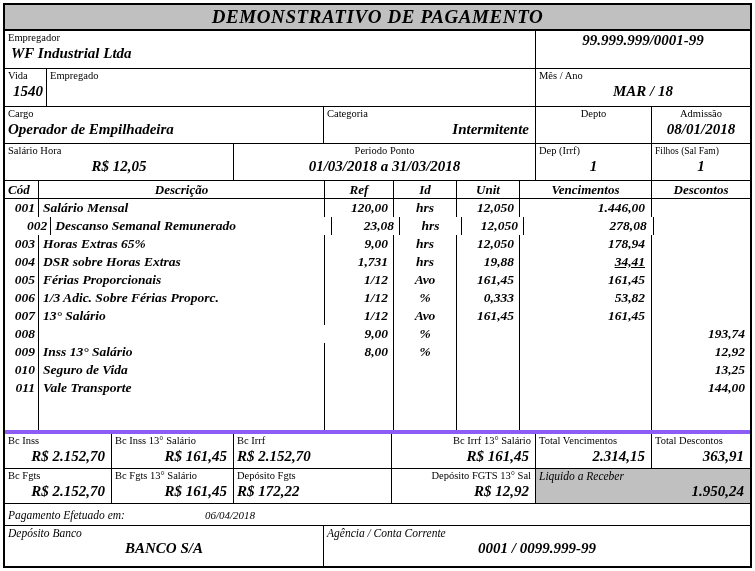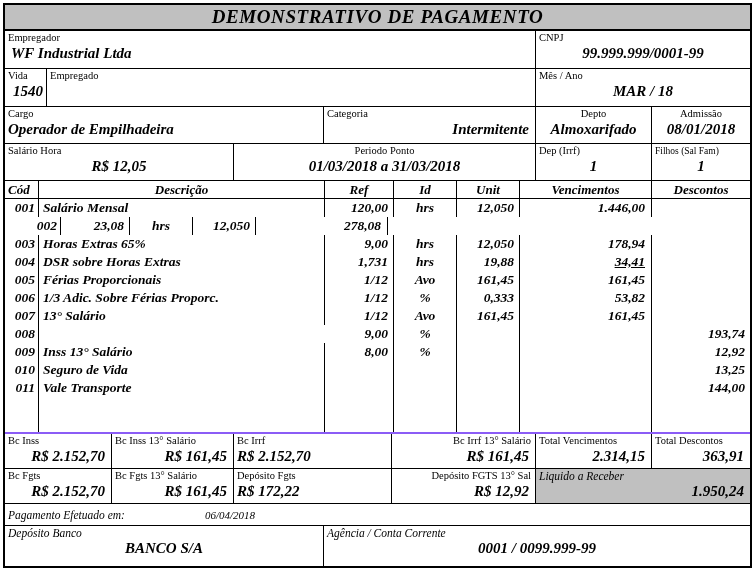--- a/index.html
+++ b/index.html
@@ -104,21 +104,21 @@
   .th {
     font-size: 13px;
     font-style: italic;
     font-weight: bold;
     line-height: 15px;
   }
   .items {
     flex: 1 1 auto;
     display: flex;
     flex-direction: column;
-    border-bottom: 2px solid #8b5cf6;
+    border-bottom: 4px solid #8b5cf6;
     box-sizing: border-box;
   }
   .irow {
     display: flex;
     height: 18px;
     box-sizing: border-box;
   }
   .irow .cell {
     display: flex;
     align-items: center;
@@ -175,21 +175,20 @@
     <div class="title-bar">
       <span class="t">DEMONSTRATIVO DE PAGAMENTO</span>
     </div>
 
     <div class="row hrow">
       <div class="cell" style="width:531px;">
         <div class="lbl">Empregador</div>
         <div class="val">WF Industrial Ltda</div>
       </div>
       <div class="cell last" style="width:214px;">
-        <div class="lbl">CNPJ</div>
         <div class="val c">99.999.999/0001-99</div>
       </div>
     </div>
 
     <div class="row hrow">
       <div class="cell" style="width:42px;">
         <div class="lbl">Vida</div>
         <div class="val r" style="padding-right:3px;">1540</div>
       </div>
       <div class="cell" style="width:489px;">
@@ -205,21 +204,20 @@
       <div class="cell" style="width:319px;">
         <div class="lbl">Cargo</div>
         <div class="val" style="padding-left:3px;">Operador de Empilhadeira</div>
       </div>
       <div class="cell" style="width:212px;">
         <div class="lbl">Categoria</div>
         <div class="val r">Intermitente</div>
       </div>
       <div class="cell" style="width:116px;">
         <div class="lbl c">Depto</div>
-        <div class="val c" style="padding:0 2px;">Almoxarifado</div>
       </div>
       <div class="cell last" style="width:98px;">
         <div class="lbl c">Admissão</div>
         <div class="val c" style="padding:0 2px;">08/01/2018</div>
       </div>
     </div>
 
     <div class="row hrow2">
       <div class="cell" style="width:229px;">
         <div class="lbl">Salário Hora</div>
@@ -281,22 +279,25 @@
             <span class="itxt r" style="padding: 0px 5px;">12,050</span>
           </div>
           <div class="cell" style="width: 132px;">
             <span class="itxt r" style="padding: 0px 6px;">1.446,00</span>
           </div>
           <div class="cell last" style="width: 98px;">
             <span class="itxt r" style="padding: 0px 5px;"></span>
           </div>
         </div>
         <div class="irow">
-          <div class="cell" style="width: 56px; justify-content: flex-end;">
+          <div class="cell" style="width: 47px; justify-content: flex-end;">
             <span class="itxt r" style="padding: 0px 3px 0px 0px;">002</span>
+          </div>
+          <div class="cell" style="width: 286px;">
+            <span class="itxt l" style="padding: 0px 0px 0px 4px;">Descanso Semanal Remunerado</span>
           </div>
           <div class="cell" style="width: 69px;">
             <span class="itxt r" style="padding: 0px 5px;">23,08</span>
           </div>
           <div class="cell" style="width: 63px;">
             <span class="itxt c" style="padding: 0px 2px;">hrs</span>
           </div>
           <div class="cell" style="width: 63px;">
             <span class="itxt r" style="padding: 0px 5px;">12,050</span>
           </div>

